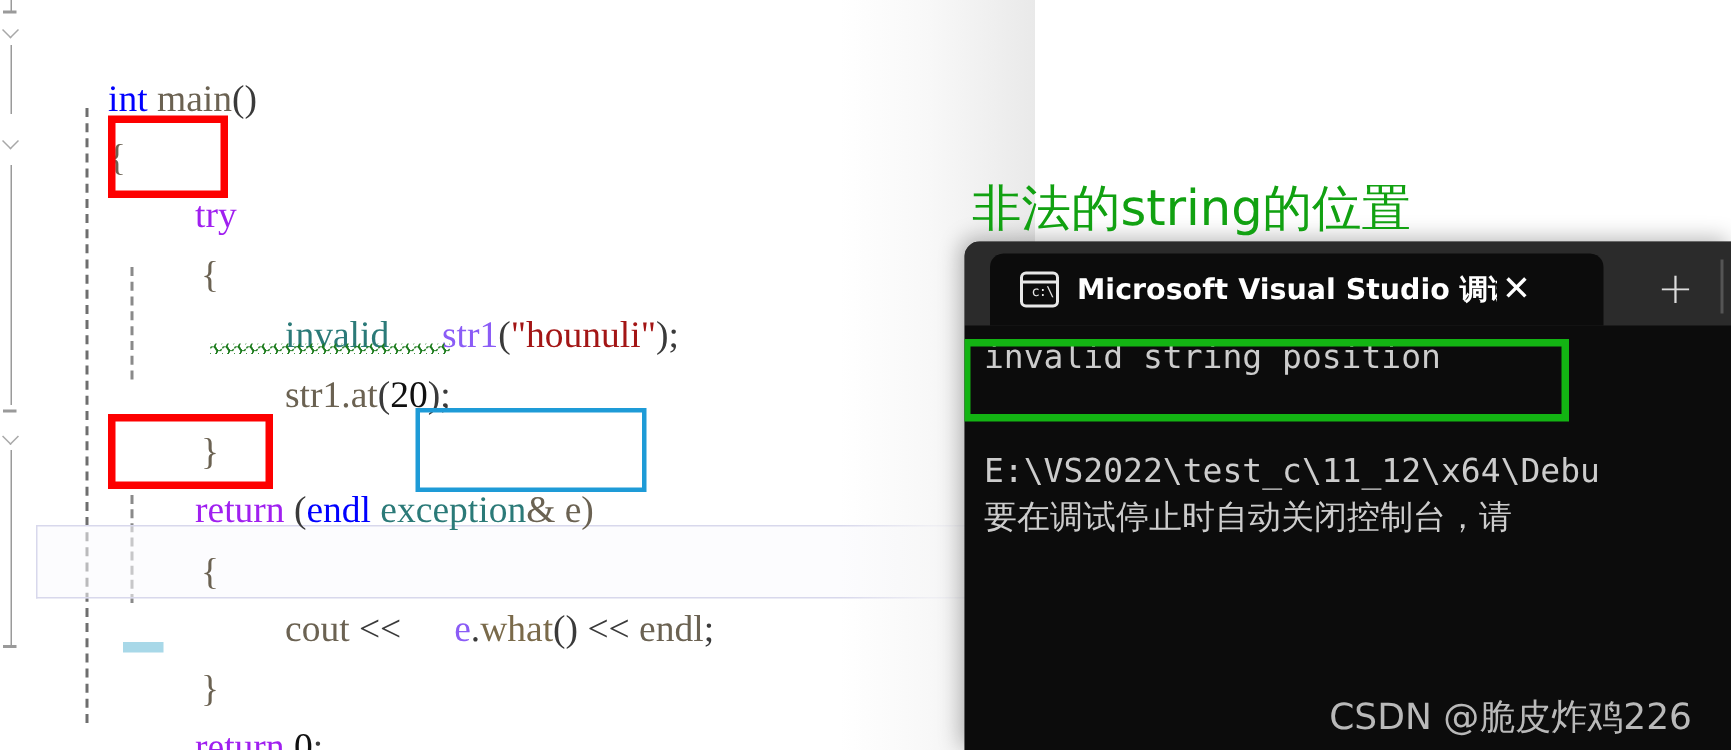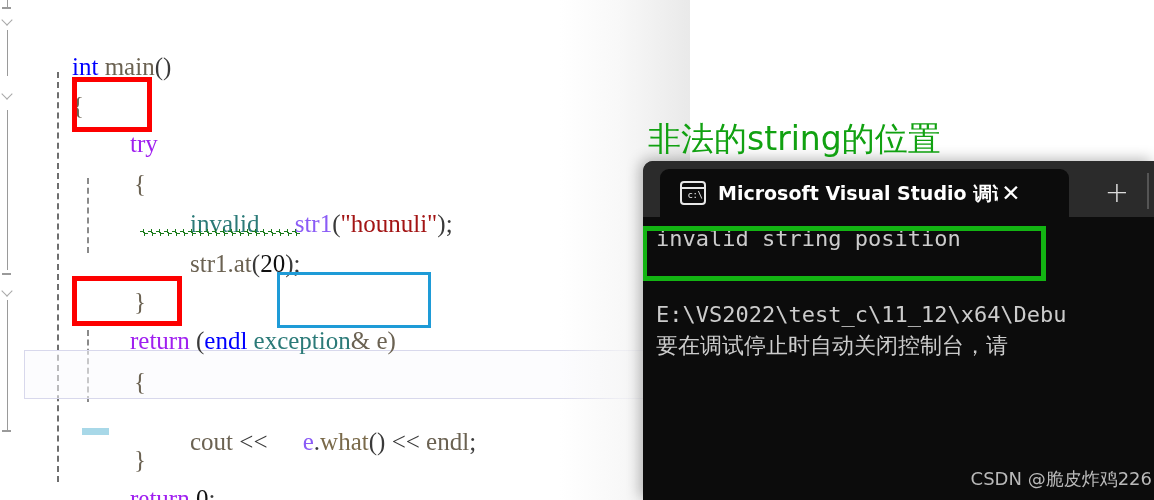--- a/index.html
+++ b/index.html
@@ -160,23 +160,23 @@
     font-family:"DejaVu Sans Mono","Liberation Mono",monospace;
     font-size:22px;line-height:31px;
     color:#cccccc;
     white-space:pre;
   }
   .c-line{position:absolute;left:13px;white-space:pre;}
   .box-green{
     position:absolute;border:5px solid #13b413;background:transparent;z-index:6;
   }
   .watermark{
-    position:absolute;right:2px;bottom:6px;
+    position:absolute;right:26px;bottom:6px;
     font-family:"DejaVu Sans","Liberation Sans",sans-serif;
-    font-size:18px;color:#b9b9b9;white-space:nowrap;
+    font-size:24px;color:#b9b9b9;white-space:nowrap;
   }
 </style>
 </head>
 <body>
 
 <div id="root">
 
   <div class="editor">
 
     <div class="fold-margin">
@@ -235,21 +235,21 @@
       </div>
 
       <div class="ln" style="left:80px;top:279px;">
         <span class="kw-purple">return</span><span class="plain"> </span><span class="punc">(</span><span class="kw-blue">endl</span><span class="plain"> </span><span class="type-teal">exception</span><span class="plain">&amp; e)</span>
       </div>
 
       <div class="ln" style="left:84px;top:320px;">
         <span class="plain">{</span>
       </div>
 
-      <div class="ln" style="left:140px;top:380px;">
+      <div class="ln" style="left:140px;top:358px;">
         <span class="plain">cout</span><span class="plain"> </span><span class="punc">&lt;&lt;</span><span class="plain"> </span><span class="ident">e</span><span class="punc">.</span><span class="fn">what</span><span class="punc">(</span><span class="punc">)</span><span class="plain"> </span><span class="punc">&lt;&lt;</span><span class="plain"> </span><span class="plain">endl</span><span class="punc">;</span>
       </div>
 
       <div class="ln" style="left:84px;top:398px;">
         <span class="plain">}</span>
       </div>
 
       <div class="ln" style="left:80px;top:437px;">
         <span class="kw-purple">return</span><span class="plain"> </span><span class="num">0</span><span class="punc">;</span>
       </div>

